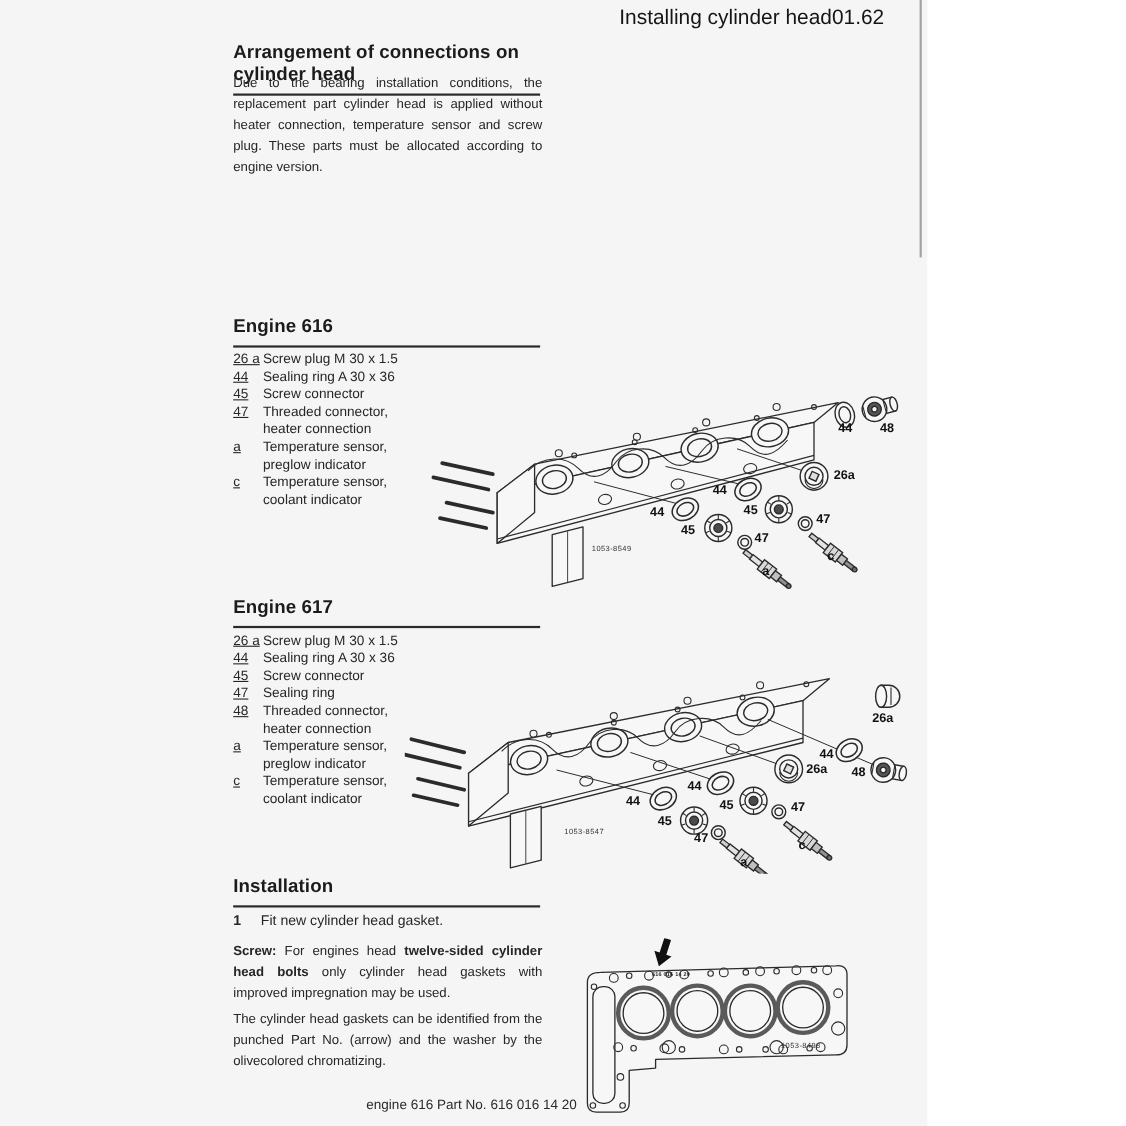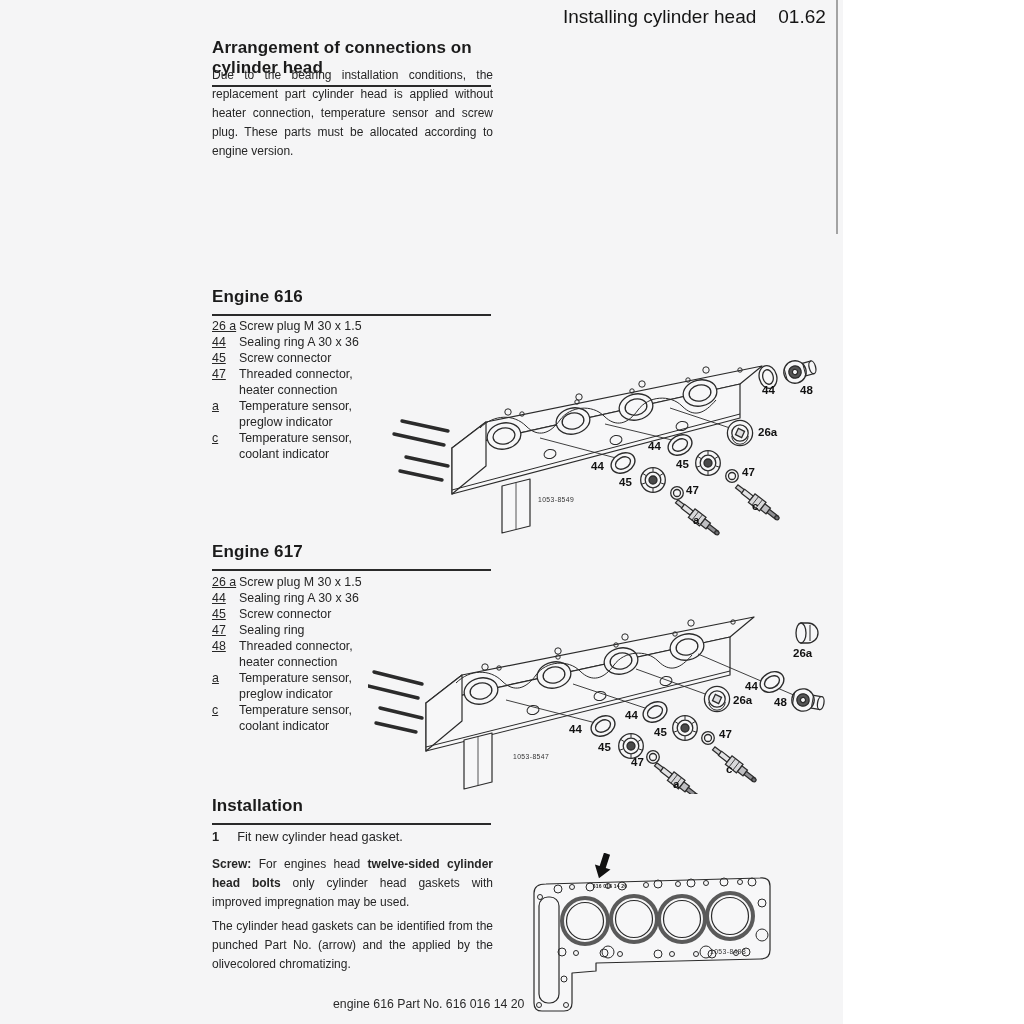--- a/index.html
+++ b/index.html
@@ -2,21 +2,21 @@
 <html><head>
 <meta charset="utf-8">
 <style>
   html,body{margin:0;padding:0;}
   body{
     width:1024px;height:1024px;position:relative;background:#ffffff;
     font-family:"Liberation Sans", sans-serif;color:#222;overflow:hidden;
   }
   .page{position:absolute;left:0;top:0;width:843px;height:1024px;background:#f5f5f6;}
   .edge-shadow{position:absolute;left:836px;top:0;width:2px;height:234px;background:#a3a3a3;}
-  .header{position:absolute;left:563px;top:6px;display:flex;gap:22px;font-size:19px;color:#151515;}
+  .header{position:absolute;left:563px;top:6px;display:flex;font-size:19px;color:#151515;}
   .sec-head{
     position:absolute;left:212px;width:279px;font-size:17px;font-weight:bold;color:#1b1b1b;
     border-bottom:2.4px solid #2a2a2a;padding-bottom:7px;letter-spacing:.1px;
   }
   .para{position:absolute;left:212px;width:281px;font-size:12px;line-height:19px;text-align:justify;color:#262626;}
   .parts{position:absolute;left:212px;width:275px;font-size:12.4px;line-height:16px;color:#262626;}
   .part-row{display:flex;}
   .part-ref{flex:0 0 27px;white-space:nowrap;text-decoration:underline;}
   .part-desc{flex:1;}
   .part-desc span{display:block;}
@@ -371,21 +371,21 @@
 <div class="sec-head" style="top:796px">Installation</div>
 <div class="step-line" style="top:829px">
   <span class="step-num">1</span><span>Fit new cylinder head gasket.</span>
 </div>
 <div class="para" style="top:855px">
   <span class="b">Screw:</span>
   <span>For engines head</span>
   <span class="b">twelve-sided cylinder head bolts</span>
   <span>only cylinder head gaskets with improved impregnation may be used.</span>
 </div>
-<div class="para" style="top:917px">The cylinder head gaskets can be identified from the punched Part No. (arrow) and the applied by the olivecolored chromatizing.</div>
+<div class="para" style="top:917px">The cylinder head gaskets can be identified from the punched Part No. (arrow) and the washer by the olivecolored chromatizing.</div>
 
 <div class="fig" style="left:528px;top:853px;width:285px;height:170px">
   <svg width="285" height="170" viewBox="0 0 285 170">
     <g stroke="#2b2b2b" stroke-width="1.2" fill="#f7f7f8" stroke-linejoin="round">
       <path d="M 18,31 L 232,25 Q 242,24 242,33 L 242,97 Q 242,106 232,106 L 68,110 L 68,118 L 44,120 L 44,150 Q 44,158 36,158 L 14,158 Q 6,158 6,150 L 6,40 Q 6,31 18,31 Z"></path>
       <rect x="11" y="44" width="20" height="106" rx="9" fill="none"></rect>
     </g>
     <g fill="none">
       <circle cx="57" cy="68" r="23" stroke="#5a5a5a" stroke-width="4"></circle>
         <circle cx="57" cy="68" r="18.5" stroke="#2b2b2b" stroke-width="1.2"></circle>

